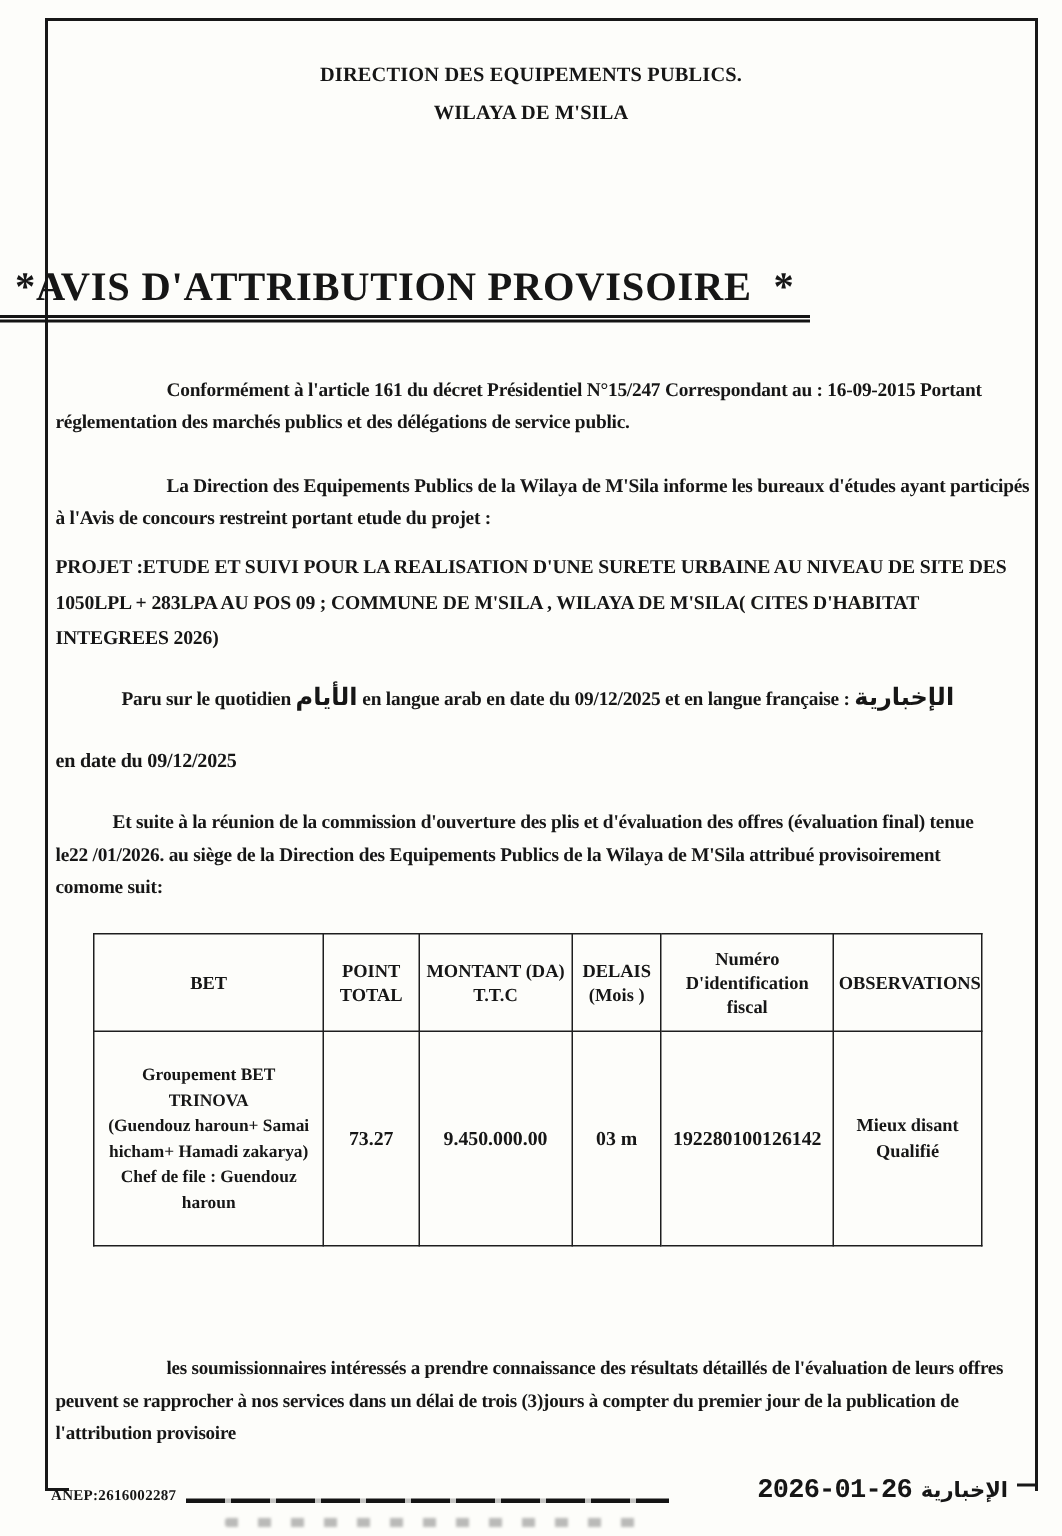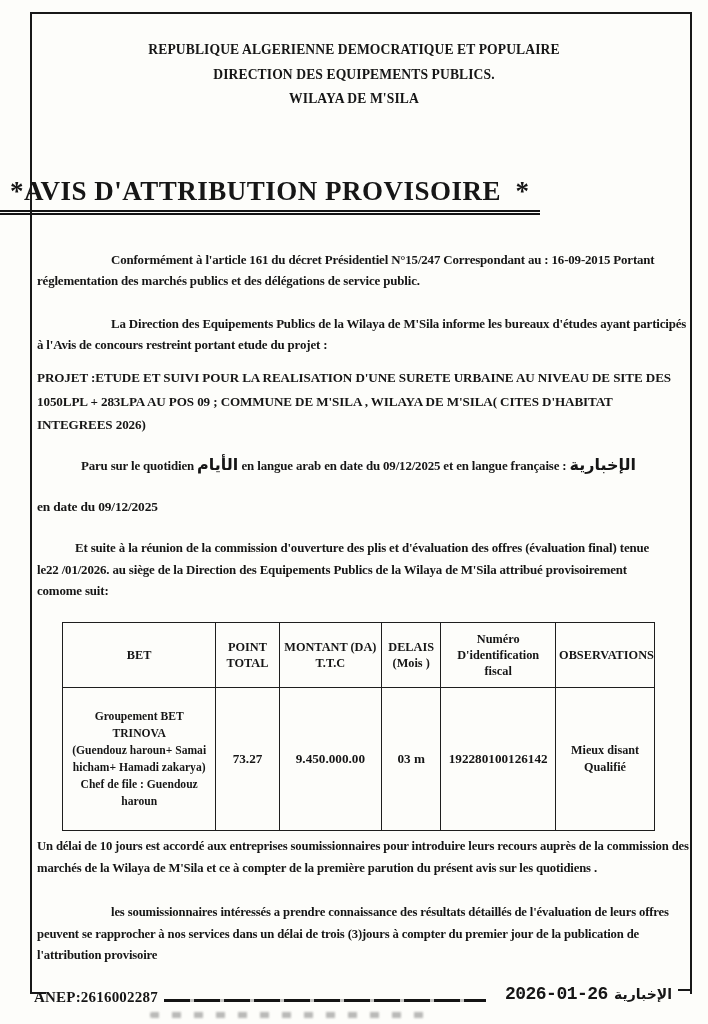--- a/index.html
+++ b/index.html
@@ -83,21 +83,21 @@
   td.c-num   { font-size:13.2px; font-weight:bold; }
   td.c-obs   { font-size:12.2px; font-weight:bold; line-height:17px; }
   .col-bet{width:25.9%;} .col-pt{width:10.7%;} .col-mt{width:17.3%;}
   .col-dl{width:10.0%;} .col-nif{width:19.4%;} .col-obs{width:16.7%;}
 
   .footer {
     position:absolute; left:34px; right:22px; top:981px; height:26px;
     display:flex; align-items:center;
   }
   .anep {
-    font-weight:bold; font-size:15px; letter-spacing:.2px;
+    font-weight:bold; font-size:10px; letter-spacing:.2px;
     white-space:nowrap; margin-top:6px;
   }
   .anep-line {
     height:3px; width:322px; margin:12px 0 0 6px;
     background:repeating-linear-gradient(90deg,#141414 0 26px, rgba(20,20,20,.25) 26px 30px);
   }
   .footer-right {
     margin-left:auto; display:flex; align-items:center; gap:6px;
     font-weight:bold; padding-right:14px;
   }
@@ -110,21 +110,20 @@
     filter:blur(1px); border-radius:2px;
   }
 </style>
 </head>
 <body>
 
 <div class="page">
   <div class="frame"></div>
 
   <div class="header">
-    <div>REPUBLIQUE ALGERIENNE DEMOCRATIQUE ET POPULAIRE</div>
     <div>DIRECTION DES EQUIPEMENTS PUBLICS.</div>
     <div>WILAYA  DE  M'SILA</div>
   </div>
 
   <div class="title-wrap">
     <span class="title">*AVIS D'ATTRIBUTION PROVISOIRE  *</span>
   </div>
 
   <p class="para p-conformement">Conformément à l'article 161 du décret Présidentiel N°15/247 Correspondant au : 16-09-2015  Portant réglementation des marchés publics et des délégations de service public.</p>
 
@@ -172,21 +171,20 @@
         <td class="c-num">73.27</td>
         <td class="c-num">9.450.000.00</td>
         <td class="c-num">03  m</td>
         <td class="c-num">192280100126142</td>
         <td class="c-obs">Mieux disant
 Qualifié</td>
       </tr>
     </tbody>
   </table>
 
-  <p class="para p-delai">Un délai de 10 jours est accordé aux entreprises soumissionnaires pour introduire leurs recours auprès de la commission des marchés de la Wilaya de M'Sila et ce à compter de la première parution du présent avis sur les quotidiens .</p>
 
   <p class="para p-soumis">les soumissionnaires intéressés a prendre connaissance des résultats détaillés de l'évaluation de leurs offres peuvent  se rapprocher à nos services dans un délai de  trois (3)jours à  compter du premier jour de la publication de l'attribution provisoire</p>
 
   <div class="footer">
     <span class="anep">ANEP:2616002287</span>
     <span class="anep-line"></span>
     <span class="footer-right">
       <span class="date-stamp">2026-01-26</span>
       <span class="arabic journal-ar">الإخبارية</span>
     </span>

